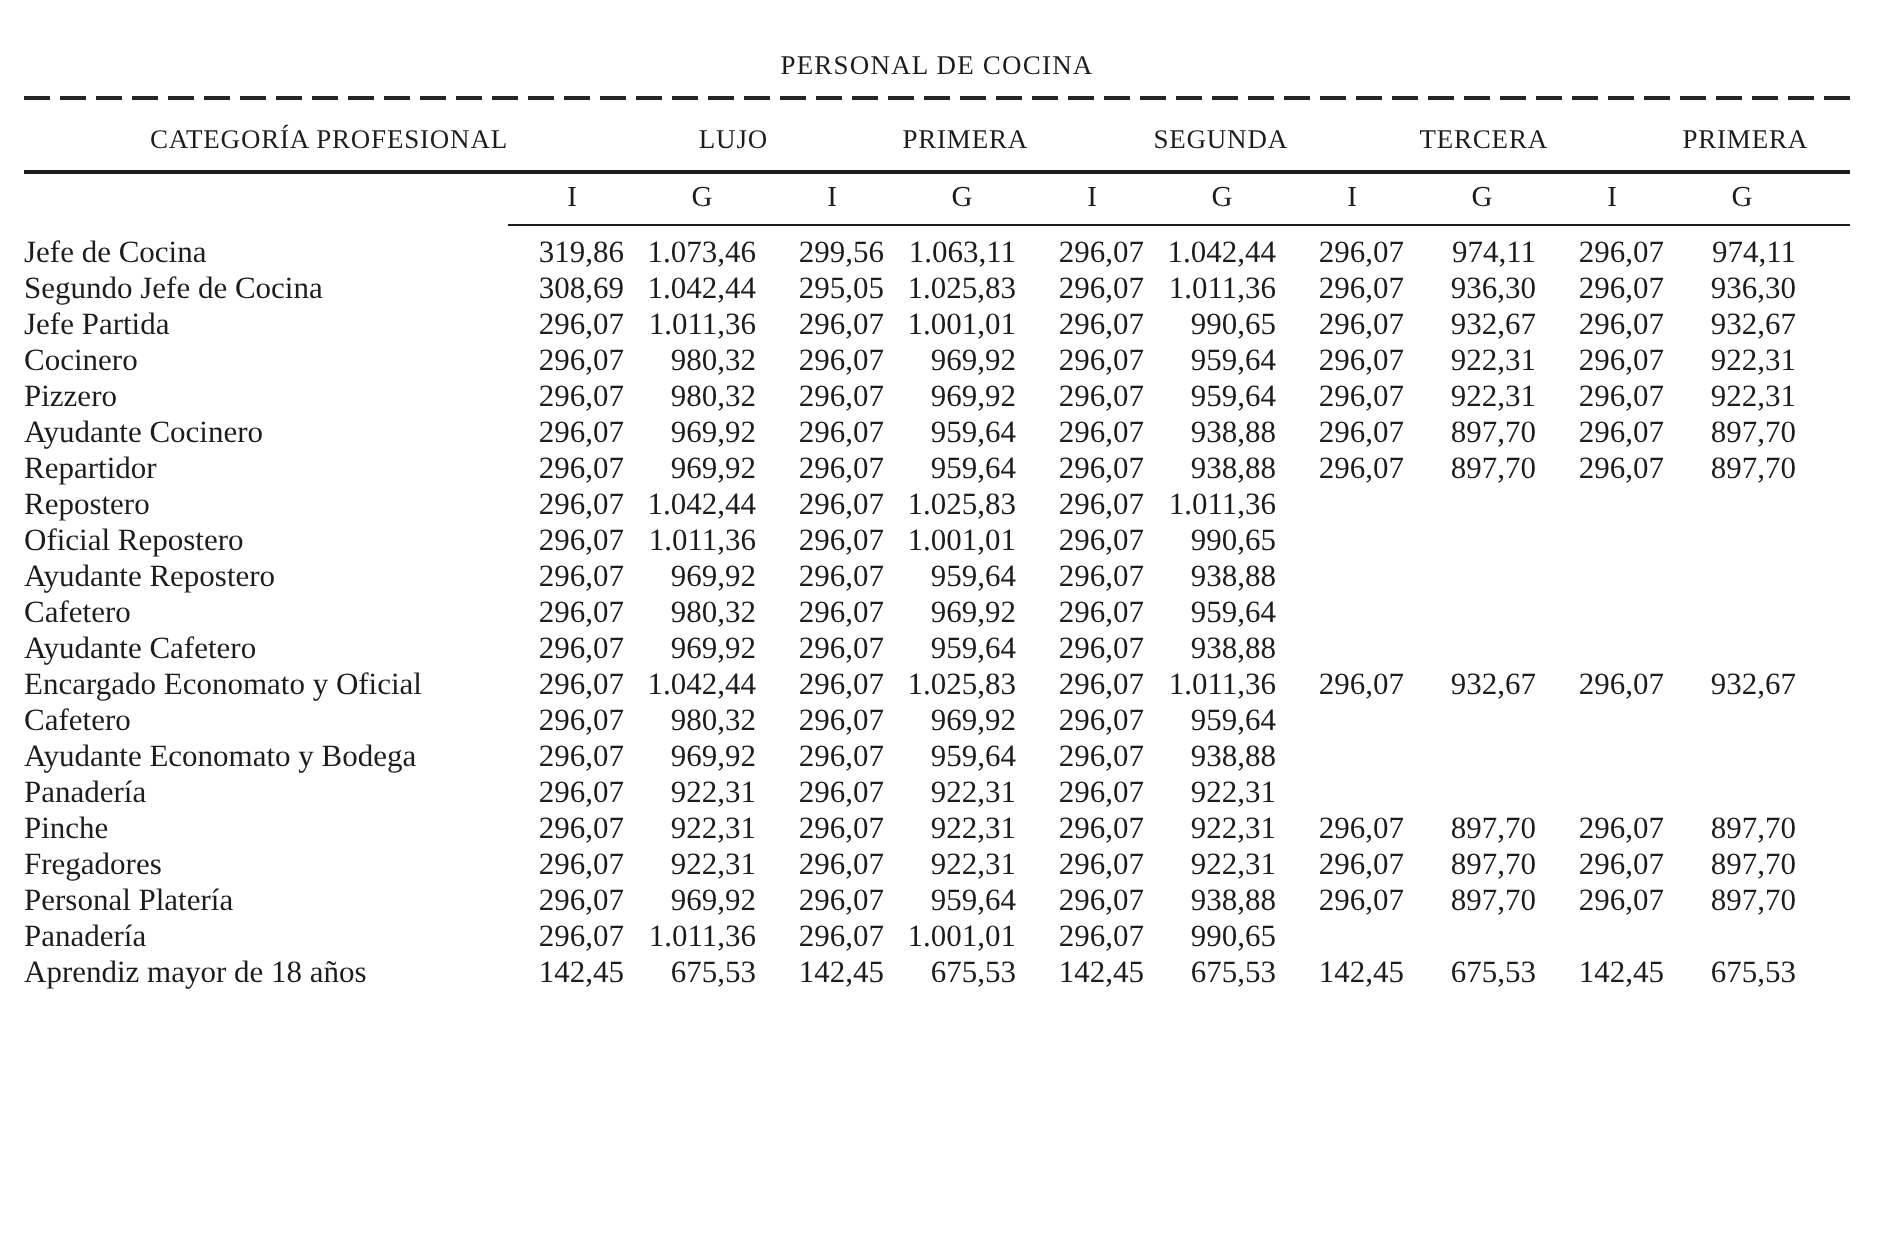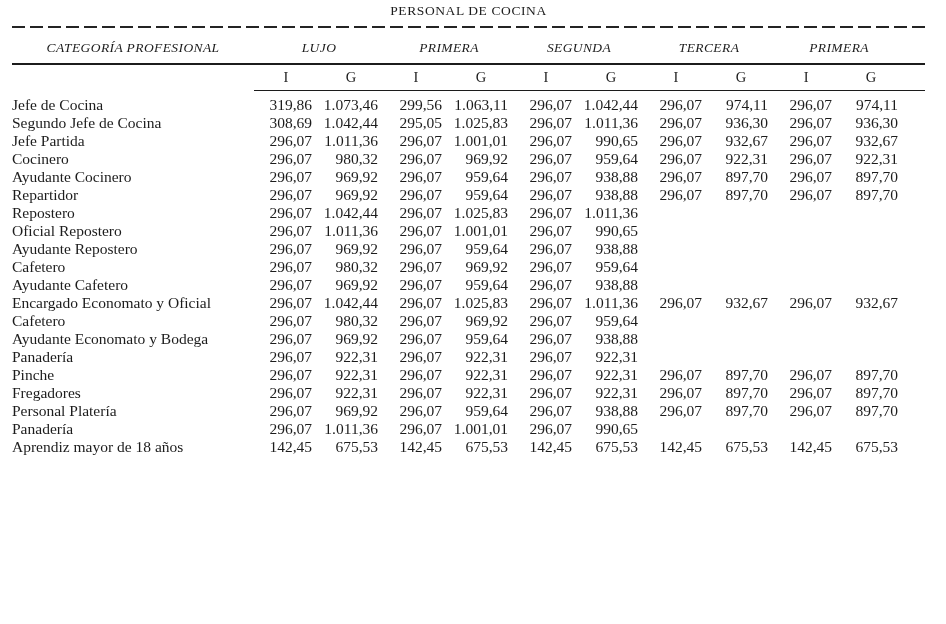--- a/index.html
+++ b/index.html
@@ -8,21 +8,21 @@
     background: #ffffff;
     width: 946px;
     height: 624px;
     overflow: hidden;
     font-family: "Liberation Serif", "DejaVu Serif", serif;
     color: #1c1c1c;
   }
   .page {
     margin-left: 12px;
     width: 913px;
-    padding-top: 3px;
+    padding-top: 25px;
   }
   .doc-title {
     text-align: center;
     font-size: 13.5px;
     letter-spacing: 0.6px;
     line-height: 16px;
     white-space: nowrap;
   }
   .dashed-rule {
     margin-top: 7px;
@@ -39,24 +39,23 @@
   col.c-g   { width: 66px; }
   col.c-sp  { width: 21px; }
 
   tr.group-row th {
     font-weight: normal;
     font-size: 13.5px;
     letter-spacing: 0.4px;
     height: 31px;
     vertical-align: middle;
     padding: 4px 0 0 0;
-    text-align: center;
+    text-align: right;
     border-bottom: 2px solid #1c1c1c;
     white-space: nowrap;
-    font-style: italic;
   }
   tr.sub-row th {
     font-weight: normal;
     font-size: 14.5px;
     height: 25px;
     vertical-align: middle;
     padding: 0;
     text-align: center;
     border-bottom: 1.5px solid #1c1c1c;
     white-space: nowrap;
@@ -178,20 +177,34 @@
     <td class="val">969,92</td>
     <td class="val">296,07</td>
     <td class="val">959,64</td>
     <td class="val">296,07</td>
     <td class="val">922,31</td>
     <td class="val">296,07</td>
     <td class="val">922,31</td>
     <td></td>
   </tr>
 
+  <tr>
+    <td class="cat">Pizzero</td>
+    <td class="val">296,07</td>
+    <td class="val">980,32</td>
+    <td class="val">296,07</td>
+    <td class="val">969,92</td>
+    <td class="val">296,07</td>
+    <td class="val">959,64</td>
+    <td class="val">296,07</td>
+    <td class="val">922,31</td>
+    <td class="val">296,07</td>
+    <td class="val">922,31</td>
+    <td></td>
+  </tr>
 
   <tr>
     <td class="cat">Ayudante Cocinero</td>
     <td class="val">296,07</td>
     <td class="val">969,92</td>
     <td class="val">296,07</td>
     <td class="val">959,64</td>
     <td class="val">296,07</td>
     <td class="val">938,88</td>
     <td class="val">296,07</td>

